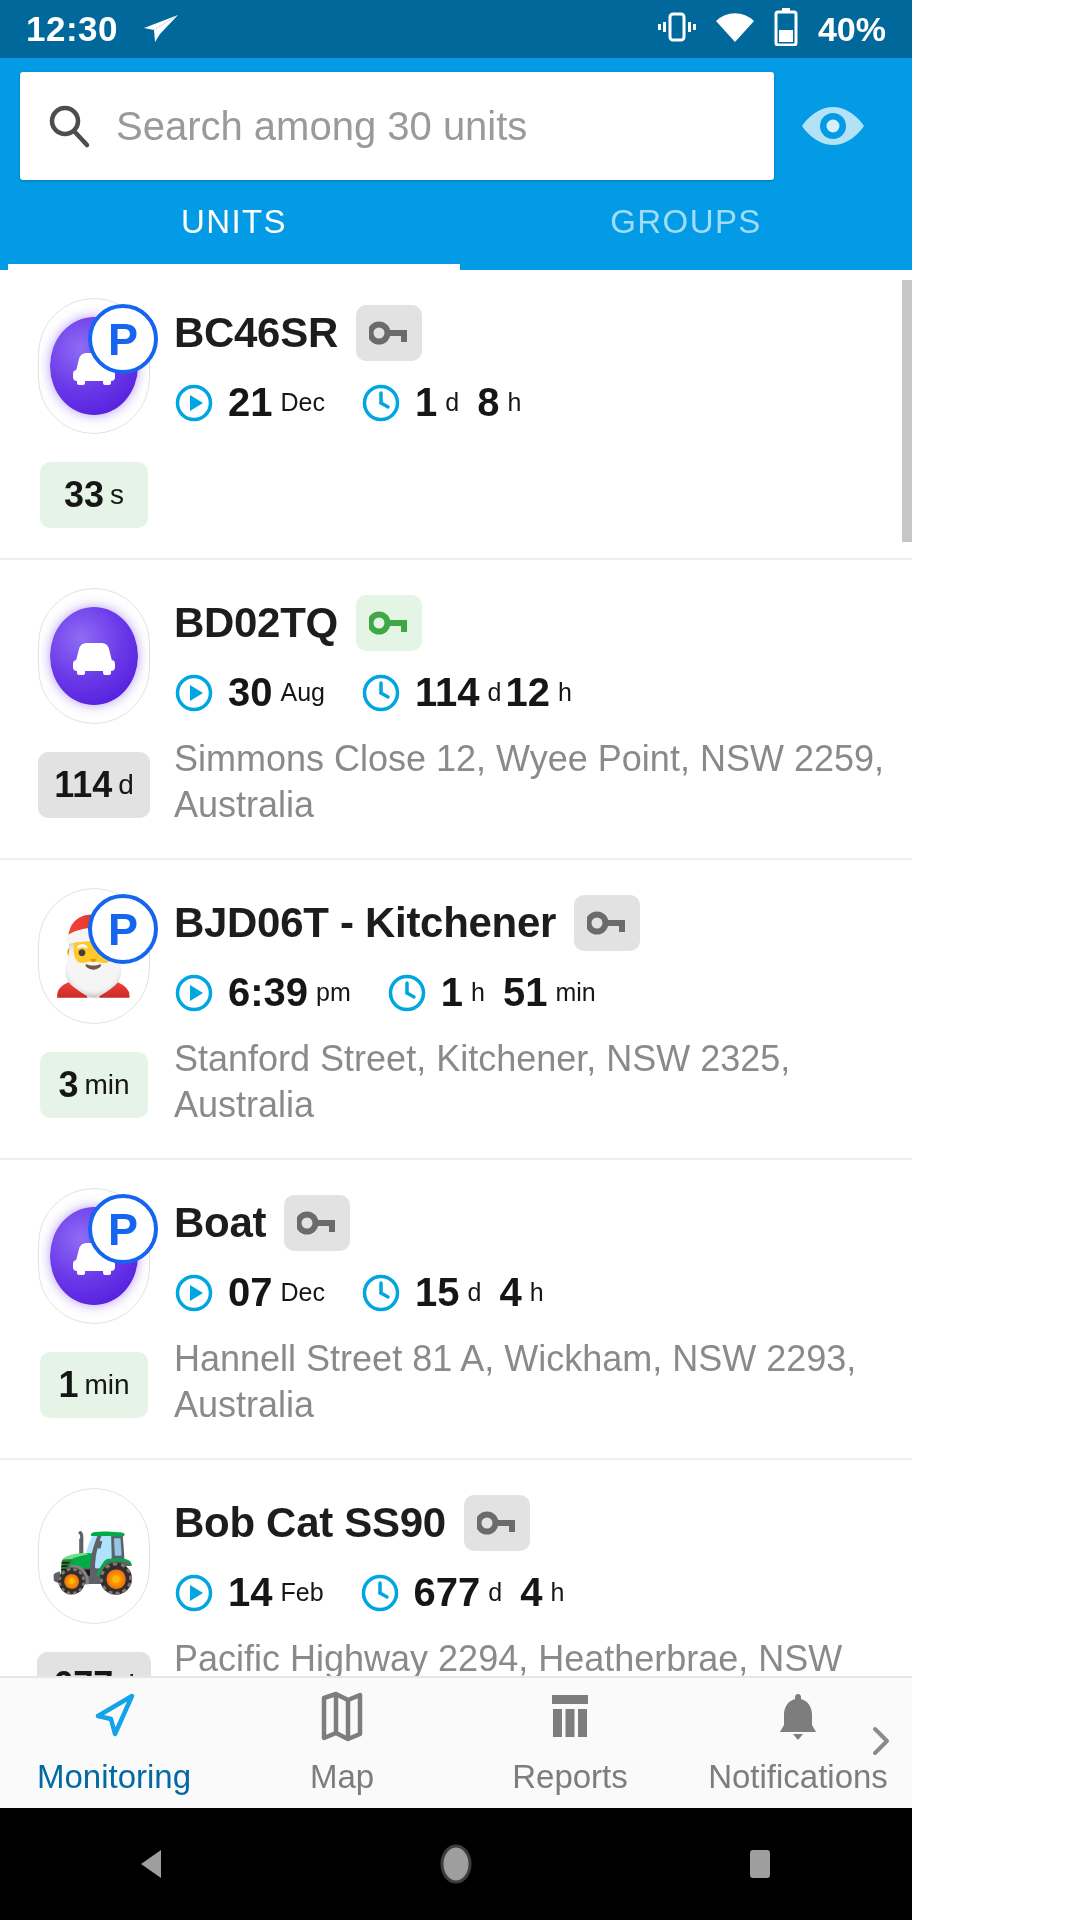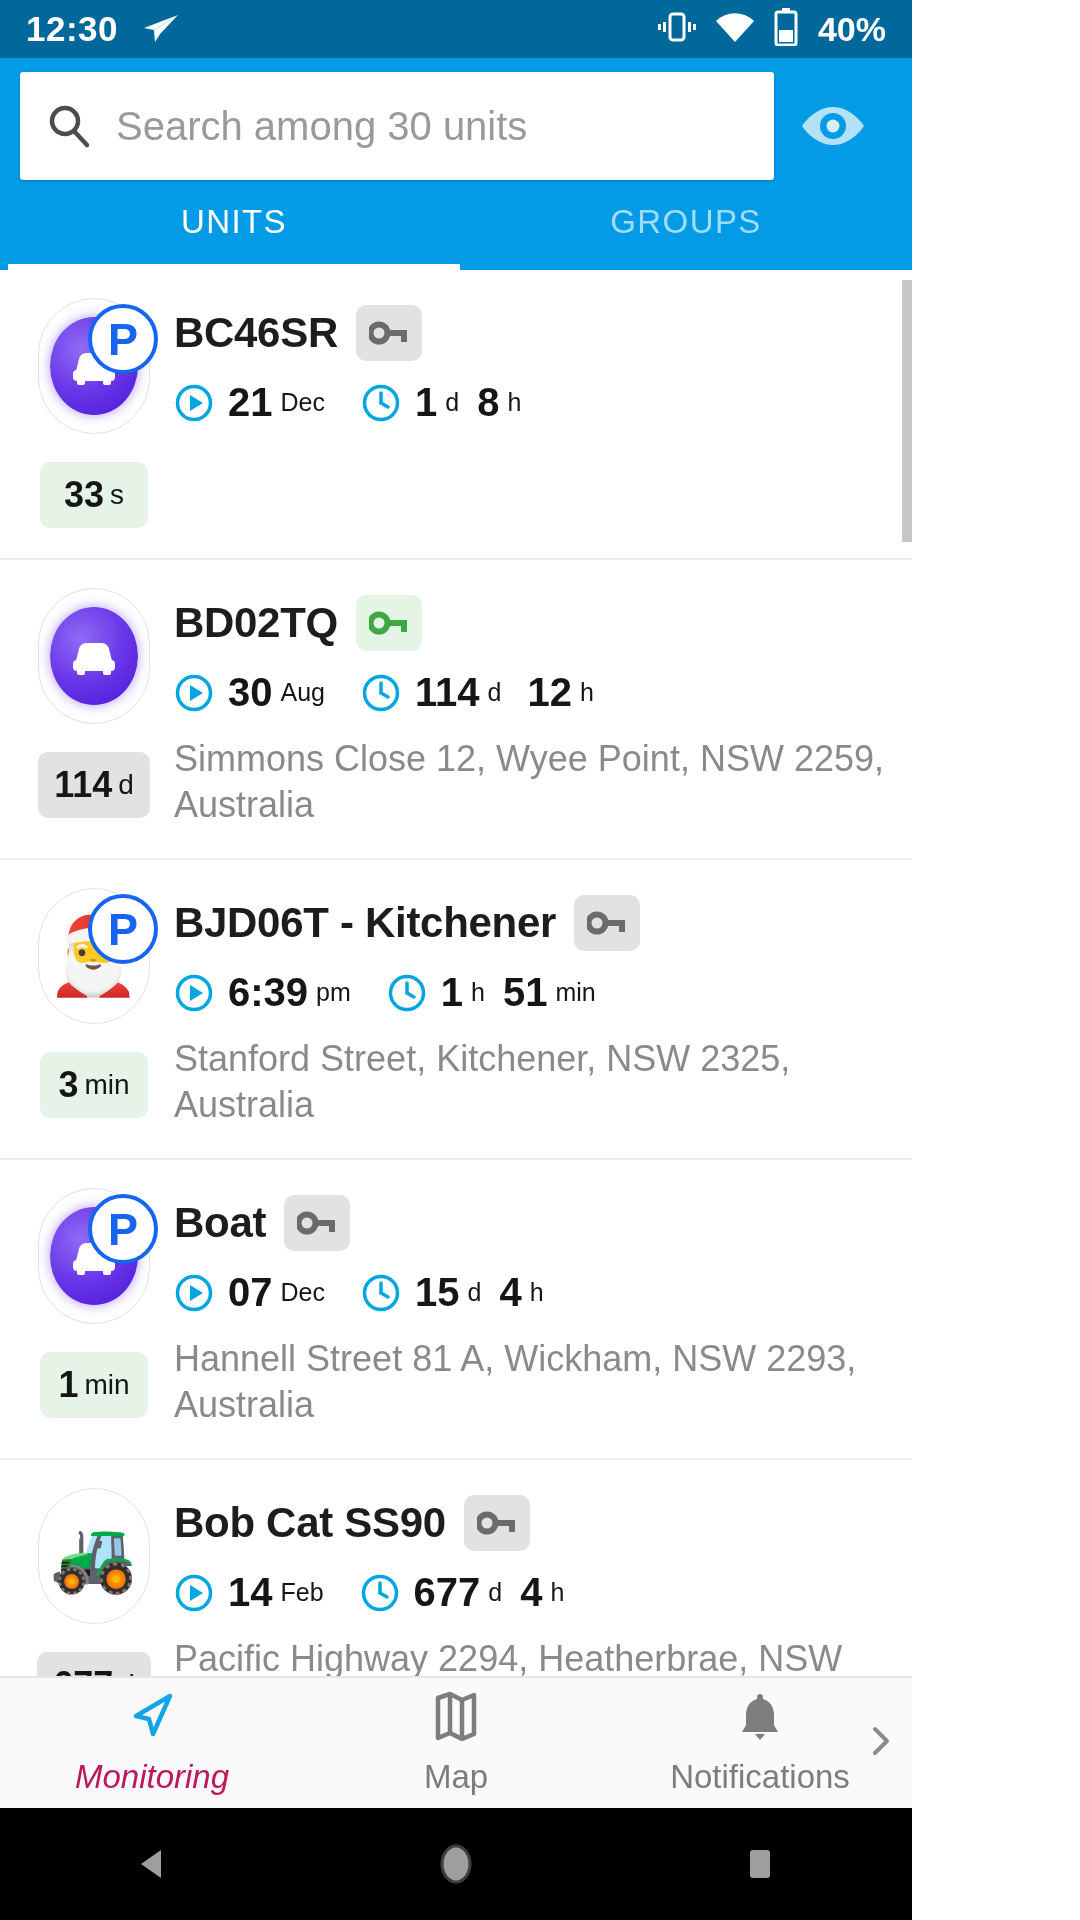--- a/index.html
+++ b/index.html
@@ -113,21 +113,21 @@
   
   .bottomnav {
     flex: 0 0 132px; background: #fafafa; border-top: 2px solid #e6e6e6;
     display: flex; align-items: center; position: relative;
   }
   .navitem {
     flex: 1; display: flex; flex-direction: column; align-items: center; justify-content: center;
     gap: 12px;
   }
   .navlabel { font-size: 33px; }
-  .navitem.active .navlabel { color: #be185d; font-style: italic; }
+  .navitem.active .navlabel { color: #0369a1; }
   .navitem.inactive .navlabel { color: #7d7d7d; }
   .nav-chevron { position: absolute; right: 16px; top: 50%; transform: translateY(-50%); color: #8b8b8b; }
 
   
   .sysbar { flex: 0 0 112px; background: #000; display: flex; align-items: center; justify-content: space-around; }
   .sys-btn { display: flex; align-items: center; justify-content: center; width: 120px; height: 112px; }
 </style>
 </head>
 <body>
 
@@ -303,21 +303,21 @@
             <span class="meta">
               <span class="meta-ic">
                 <svg width="40" height="40" viewBox="0 0 40 40">
                   <circle cx="20" cy="20" r="16.5" fill="none" stroke="#00A6E2" stroke-width="3.5"></circle>
                   <line x1="20" y1="20" x2="20" y2="10" stroke="#00A6E2" stroke-width="3.5" stroke-linecap="round"></line>
                   <line x1="20" y1="20" x2="27" y2="24" stroke="#00A6E2" stroke-width="3.5" stroke-linecap="round"></line>
                 </svg>
               </span>
               <span class="meta-val">114</span>
               <span class="meta-unit">d</span>
-              <span class="meta-val" style="margin-left:26px">12</span>
+              <span class="meta-val" style="margin-left:4px">12</span>
               <span class="meta-unit">h</span>
             </span>
           </div>
         </div>
       </div>
       <div class="addr-row">
         <div class="dur-badge">
           <span class="dur-pill grey">
             <span class="dur-num">114</span>
             <span class="dur-u">d</span>
@@ -517,20 +517,31 @@
     </div>
     <div class="navitem inactive">
       <span>
         <svg width="48" height="52" viewBox="0 0 48 52">
           <path d="M6 8 L18 4 L30 10 L42 5 L42 44 L30 49 L18 43 L6 48 Z" fill="none" stroke="#7d7d7d" stroke-width="4.5" stroke-linejoin="round"></path>
           <line x1="18" y1="4" x2="18" y2="43" stroke="#7d7d7d" stroke-width="4.5"></line>
           <line x1="30" y1="10" x2="30" y2="49" stroke="#7d7d7d" stroke-width="4.5"></line>
         </svg>
       </span>
       <span class="navlabel">Map</span>
+    </div>
+    <div class="navitem inactive">
+      <span>
+        <svg width="48" height="52" viewBox="0 0 48 52">
+          <rect x="6" y="5" width="36" height="9" fill="#7d7d7d"></rect>
+          <rect x="7" y="19" width="9" height="28" fill="#7d7d7d"></rect>
+          <rect x="19.5" y="19" width="9" height="28" fill="#7d7d7d"></rect>
+          <rect x="32" y="19" width="9" height="28" fill="#7d7d7d"></rect>
+        </svg>
+      </span>
+      <span class="navlabel">Reports</span>
     </div>
     <div class="navitem inactive">
       <span>
         <svg width="48" height="52" viewBox="0 0 48 52">
           <path d="M24 4 C26 4 27 5.5 27 7.5 L27 9 C34 11 38 17 38 25 L38 35 L42 42 L6 42 L10 35 L10 25 C10 17 14 11 21 9 L21 7.5 C21 5.5 22 4 24 4 Z" fill="#7d7d7d"></path>
           <path d="M19 44 L29 44 L24 50 Z" fill="#7d7d7d"></path>
         </svg>
       </span>
       <span class="navlabel">Notifications</span>
     </div>

